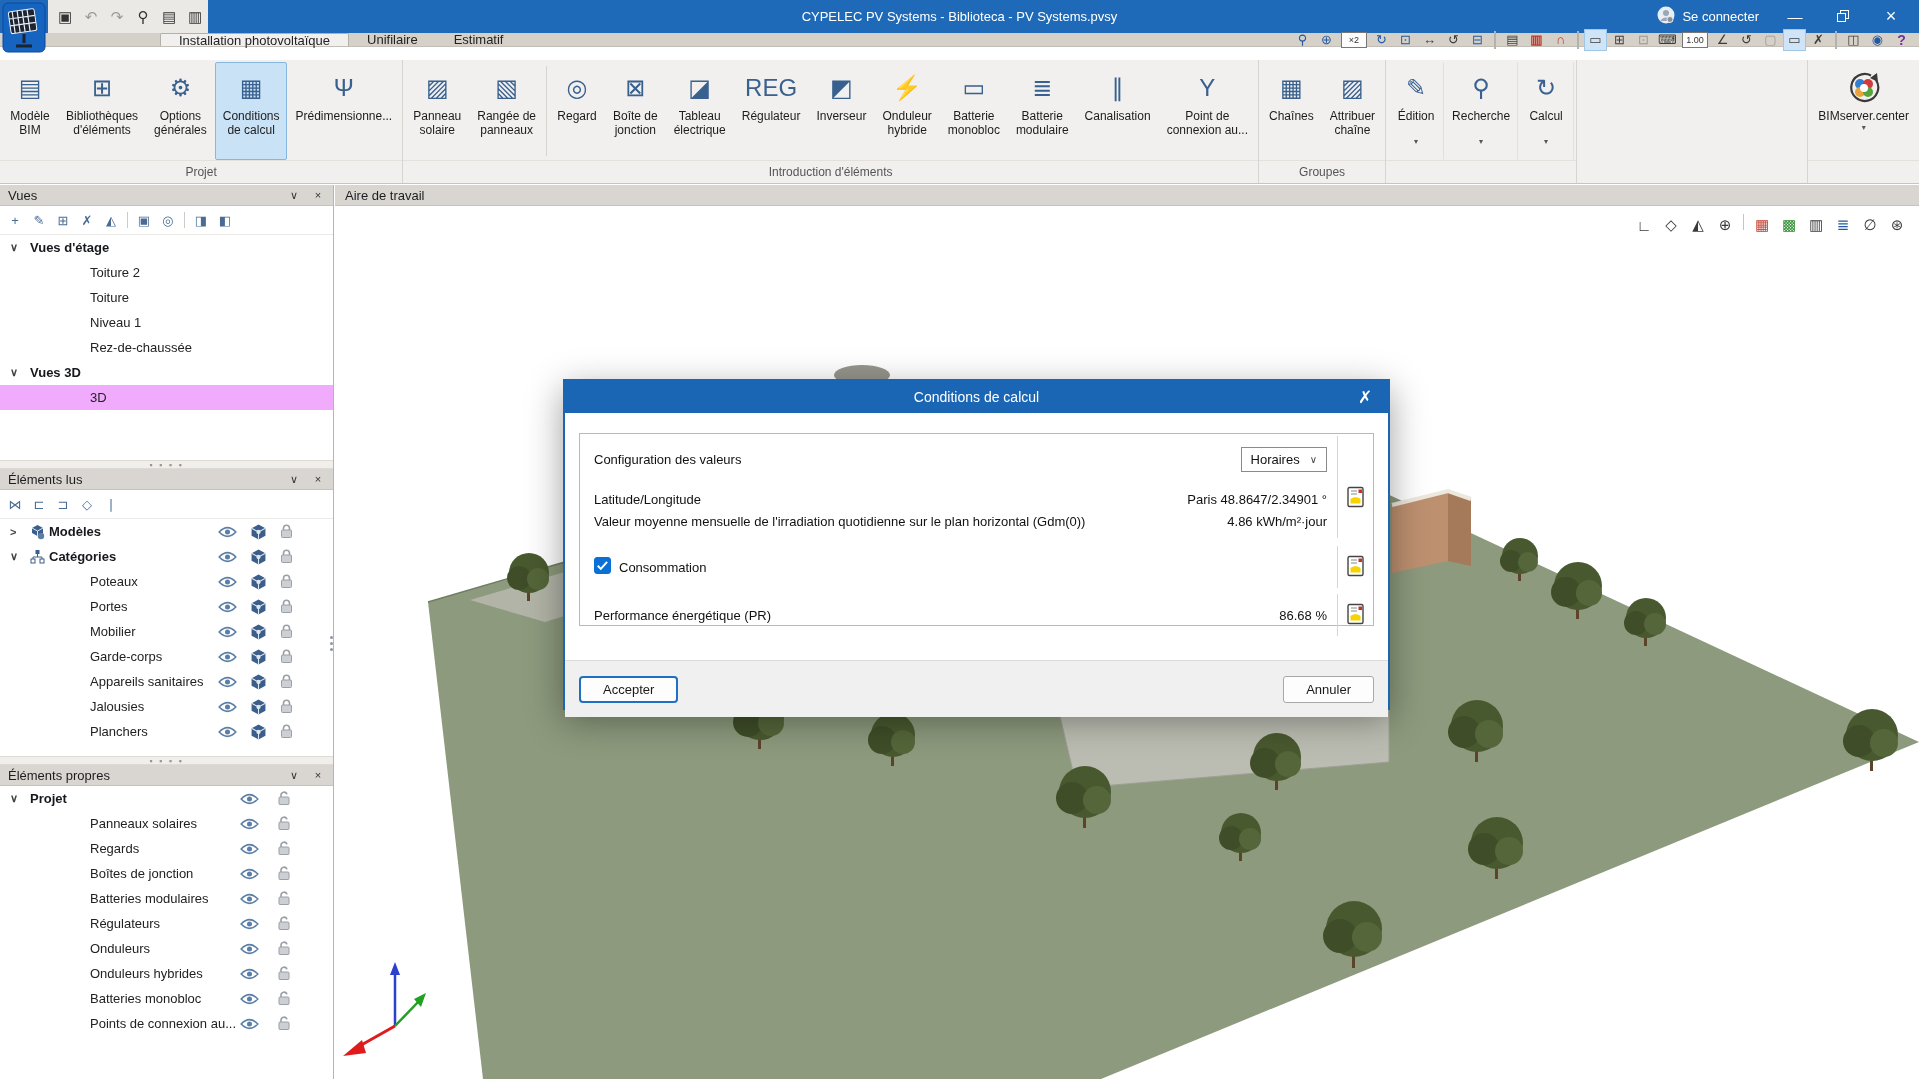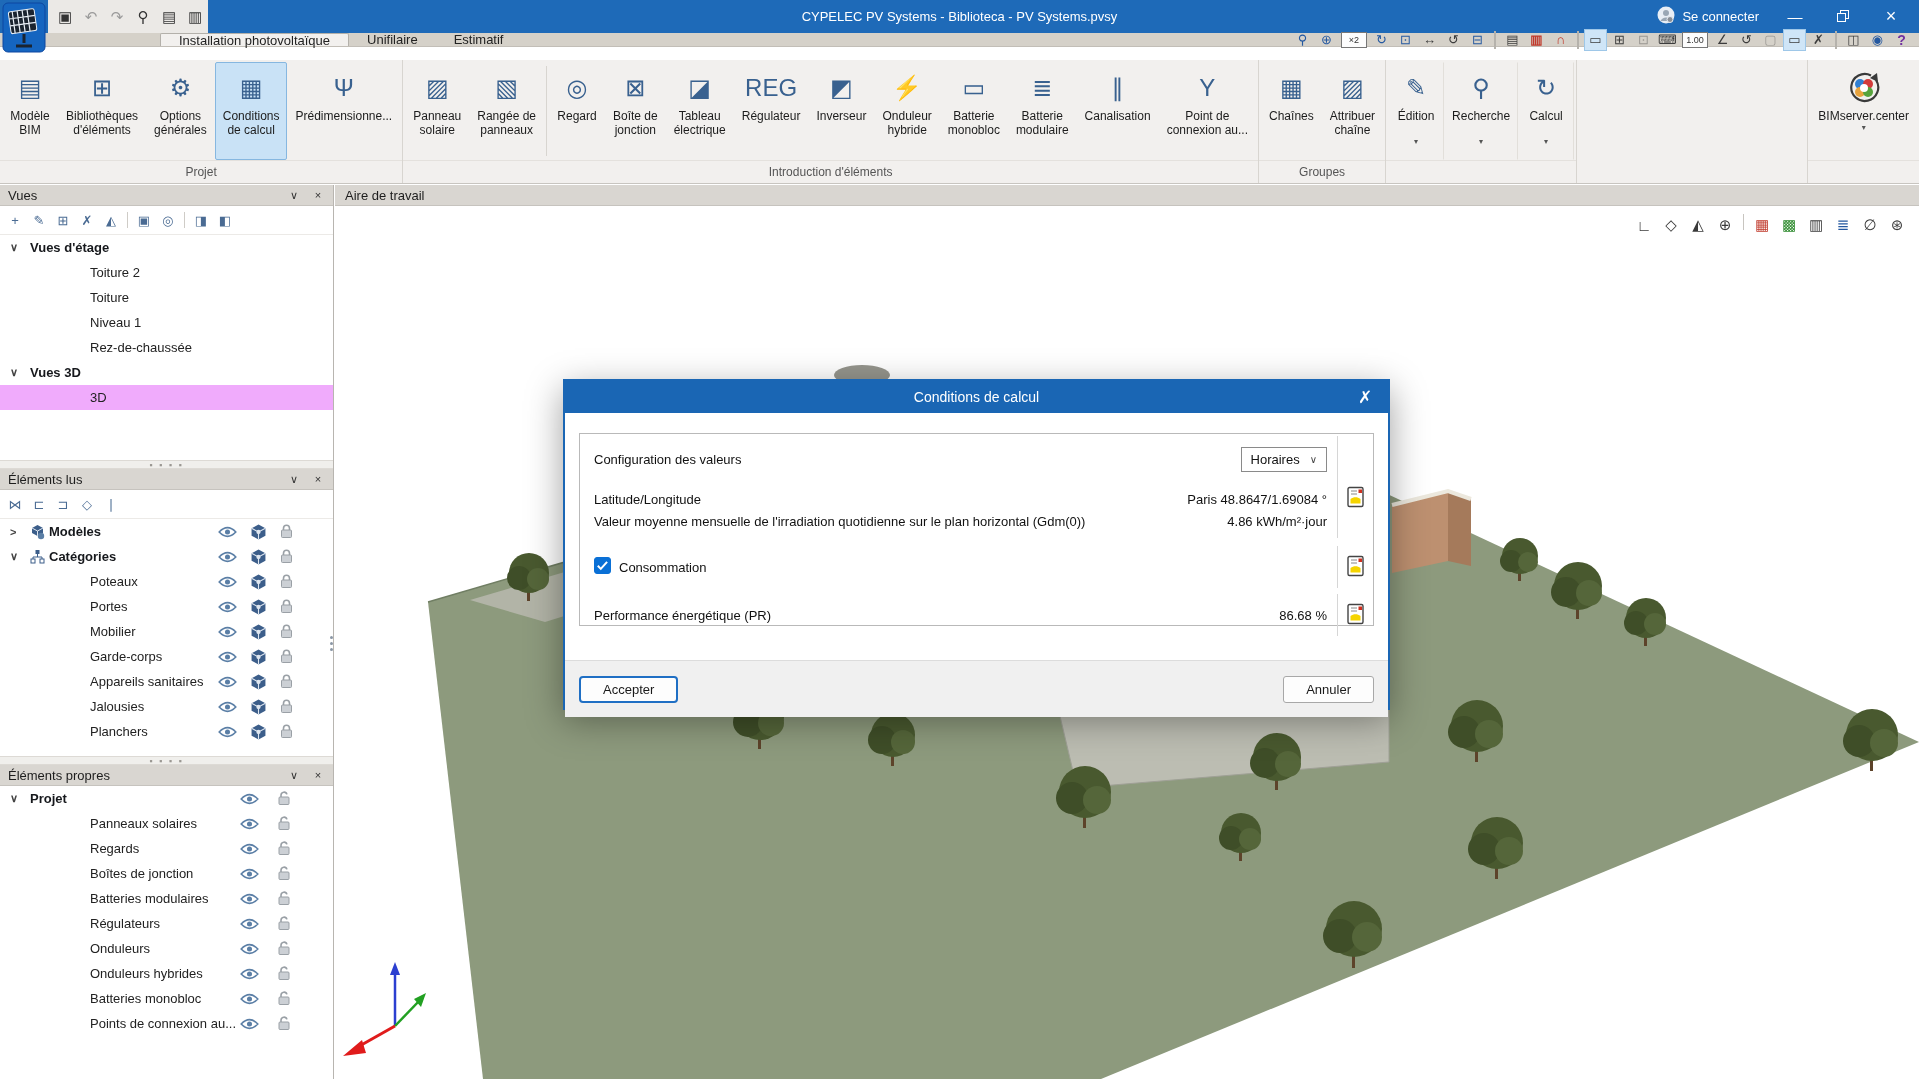--- a/index.html
+++ b/index.html
@@ -1165,21 +1165,21 @@
                     <svg width="20" height="22"></svg>
                   </span>
               </div>
 
               <div class="dgroup" style="height:56px;">
                 <span class="dgl">
                   <span class="dlabel">Latitude/Longitude</span>
                   <span class="dlabel">Valeur moyenne mensuelle de l'irradiation quotidienne sur le plan horizontal (Gdm(0))</span>
                 </span>
                 <span class="dgv">
-                  <span class="dlabel">Paris 48.8647/1.69084 °</span>
+                  <span class="dlabel">Paris 48.8647/2.34901 °</span>
                   <span class="dlabel">4.86 kWh/m²·jour</span>
                 </span>
                 <span class="dgi">
                   <span>
                     <svg width="20" height="22" viewBox="0 0 20 22">
                         <rect x="2" y="1.5" width="15" height="19" rx="1.5" fill="#fff" stroke="#444" stroke-width="1.4"></rect>
                         <path d="M4.5 13c3-2.5 7-2.5 10 0v4.5h-10z" fill="#f5d400"></path>
                         <rect x="12.5" y="3.5" width="3.5" height="3.5" fill="#d03020"></rect>
                         <path d="M5 5h6M5 8h6" stroke="#888" stroke-width="1"></path>
                       </svg>

